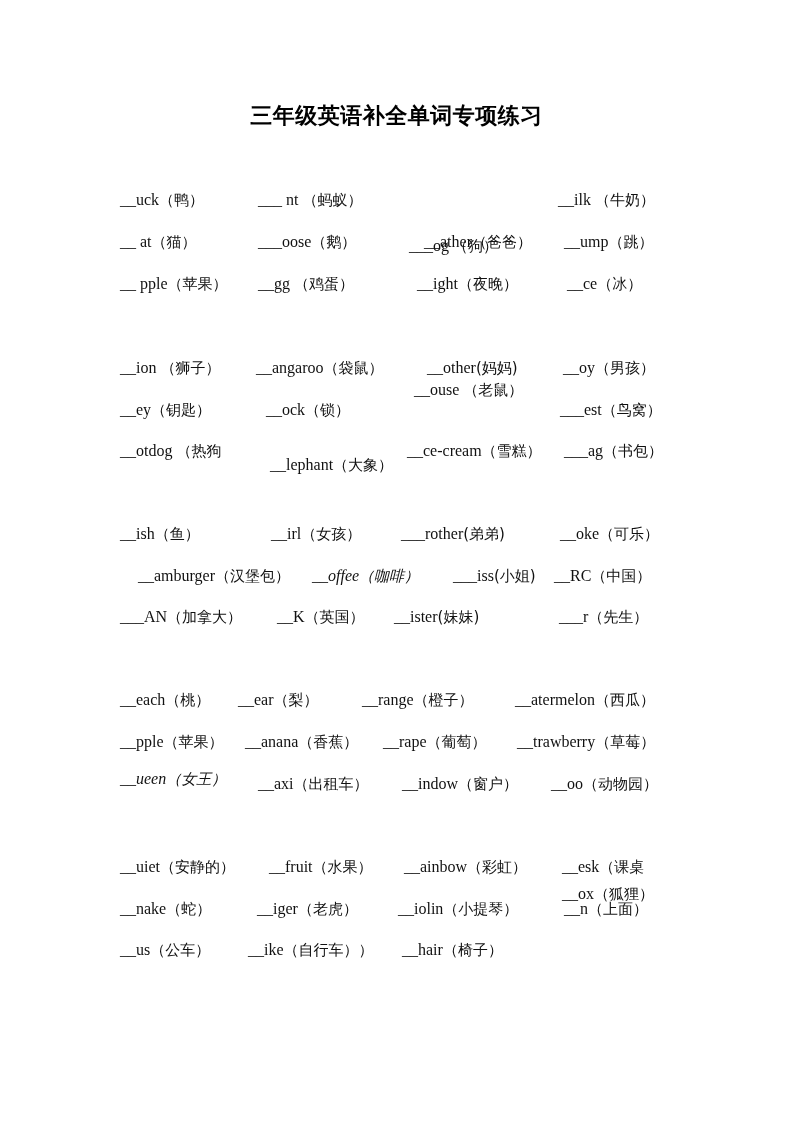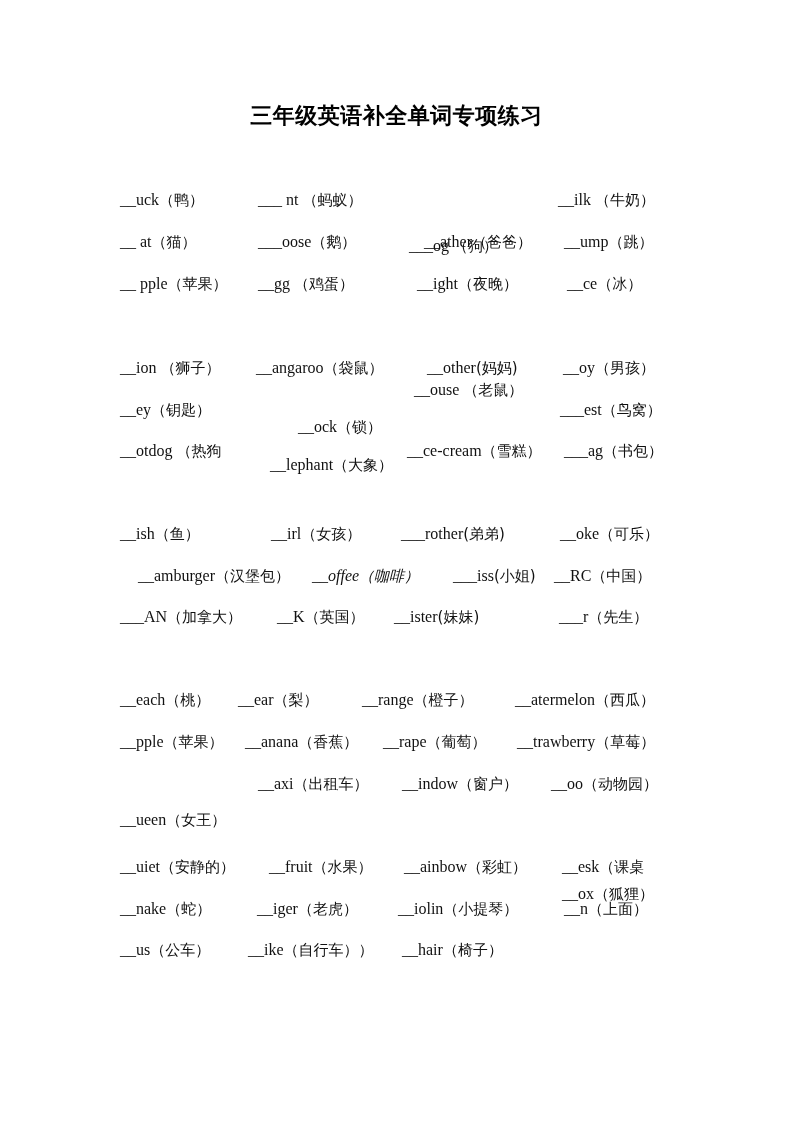--- a/index.html
+++ b/index.html
@@ -27,21 +27,21 @@
       <div class="item" style="left: 564px; top: 232px;"><span>__ump</span><span class="cn">（跳）</span></div>
       <div class="item" style="left: 120px; top: 274px;"><span>__ pple</span><span class="cn">（苹果）</span></div>
       <div class="item" style="left: 258px; top: 274px;"><span>__gg </span><span class="cn">（鸡蛋）</span></div>
       <div class="item" style="left: 417px; top: 274px;"><span>__ight</span><span class="cn">（夜晚）</span></div>
       <div class="item" style="left: 567px; top: 274px;"><span>__ce</span><span class="cn">（冰）</span></div>
       <div class="item" style="left: 120px; top: 358px;"><span>__ion </span><span class="cn">（狮子）</span></div>
       <div class="item" style="left: 256px; top: 358px;"><span>__angaroo</span><span class="cn">（袋鼠）</span></div>
       <div class="item" style="left: 427px; top: 358px;"><span>__other</span><span class="cn">(妈妈)</span></div>
       <div class="item" style="left: 563px; top: 358px;"><span>__oy</span><span class="cn">（男孩）</span></div>
       <div class="item" style="left: 120px; top: 400px;"><span>__ey</span><span class="cn">（钥匙）</span></div>
-      <div class="item" style="left: 266px; top: 417px; margin-left: 32px;"><span>__ock</span><span class="cn">（锁）</span></div>
+      <div class="item" style="left: 266px; top: 400px;"><span>__ock</span><span class="cn">（锁）</span></div>
       <div class="item" style="left: 414px; top: 380px;"><span>__ouse </span><span class="cn">（老鼠）</span></div>
       <div class="item" style="left: 560px; top: 400px;"><span>___est</span><span class="cn">（鸟窝）</span></div>
       <div class="item" style="left: 120px; top: 441px;"><span>__otdog </span><span class="cn">（热狗</span></div>
       <div class="item" style="left: 254px; top: 455px; margin-left: 16px;"><span>__lephant</span><span class="cn">（大象）</span></div>
       <div class="item" style="left: 407px; top: 441px; text-align: right;"><span>__ce-cream</span><span class="cn">（雪糕）</span></div>
       <div class="item" style="left: 564px; top: 441px;"><span>___ag</span><span class="cn">（书包）</span></div>
       <div class="item" style="left: 120px; top: 524px;"><span>__ish</span><span class="cn">（鱼）</span></div>
       <div class="item" style="left: 271px; top: 524px;"><span>__irl</span><span class="cn">（女孩）</span></div>
       <div class="item" style="left: 401px; top: 524px;"><span>___rother</span><span class="cn">(弟弟)</span></div>
       <div class="item" style="left: 560px; top: 524px;"><span>__oke</span><span class="cn">（可乐）</span></div>
@@ -54,21 +54,21 @@
       <div class="item" style="left: 394px; top: 607px;"><span>__ister</span><span class="cn">(妹妹)</span></div>
       <div class="item" style="left: 559px; top: 607px;"><span>___r</span><span class="cn">（先生）</span></div>
       <div class="item" style="left: 120px; top: 690px;"><span>__each</span><span class="cn">（桃）</span></div>
       <div class="item" style="left: 238px; top: 690px;"><span>__ear</span><span class="cn">（梨）</span></div>
       <div class="item" style="left: 362px; top: 690px;"><span>__range</span><span class="cn">（橙子）</span></div>
       <div class="item" style="left: 515px; top: 690px;"><span>__atermelon</span><span class="cn">（西瓜）</span></div>
       <div class="item" style="left: 120px; top: 732px;"><span>__pple</span><span class="cn">（苹果）</span></div>
       <div class="item" style="left: 245px; top: 732px;"><span>__anana</span><span class="cn">（香蕉）</span></div>
       <div class="item" style="left: 383px; top: 732px;"><span>__rape</span><span class="cn">（葡萄）</span></div>
       <div class="item" style="left: 517px; top: 732px;"><span>__trawberry</span><span class="cn">（草莓）</span></div>
-      <div class="item" style="left: 120px; top: 810px;"><span>__ueen</span><span class="cn">（女王）</span></div>
+      <div class="item" style="left: 120px; top: 769px; font-style: italic;"><span>__ueen</span><span class="cn">（女王）</span></div>
       <div class="item" style="left: 258px; top: 774px;"><span>__axi</span><span class="cn">（出租车）</span></div>
       <div class="item" style="left: 402px; top: 774px;"><span>__indow</span><span class="cn">（窗户）</span></div>
       <div class="item" style="left: 551px; top: 774px;"><span>__oo</span><span class="cn">（动物园）</span></div>
       <div class="item" style="left: 120px; top: 857px;"><span>__uiet</span><span class="cn">（安静的）</span></div>
       <div class="item" style="left: 269px; top: 857px;"><span>__fruit</span><span class="cn">（水果）</span></div>
       <div class="item" style="left: 404px; top: 857px;"><span>__ainbow</span><span class="cn">（彩虹）</span></div>
       <div class="item" style="left: 562px; top: 857px;"><span>__esk</span><span class="cn">（课桌</span></div>
       <div class="item" style="left: 120px; top: 899px;"><span>__nake</span><span class="cn">（蛇）</span></div>
       <div class="item" style="left: 257px; top: 899px;"><span>__iger</span><span class="cn">（老虎）</span></div>
       <div class="item" style="left: 398px; top: 899px;"><span>__iolin</span><span class="cn">（小提琴）</span></div>

